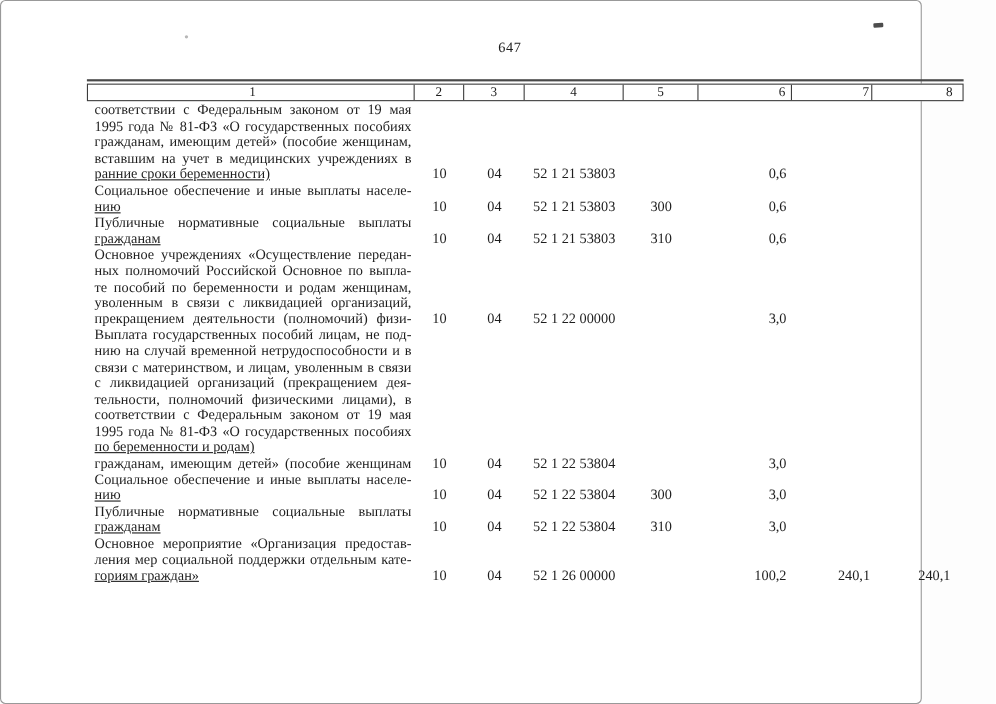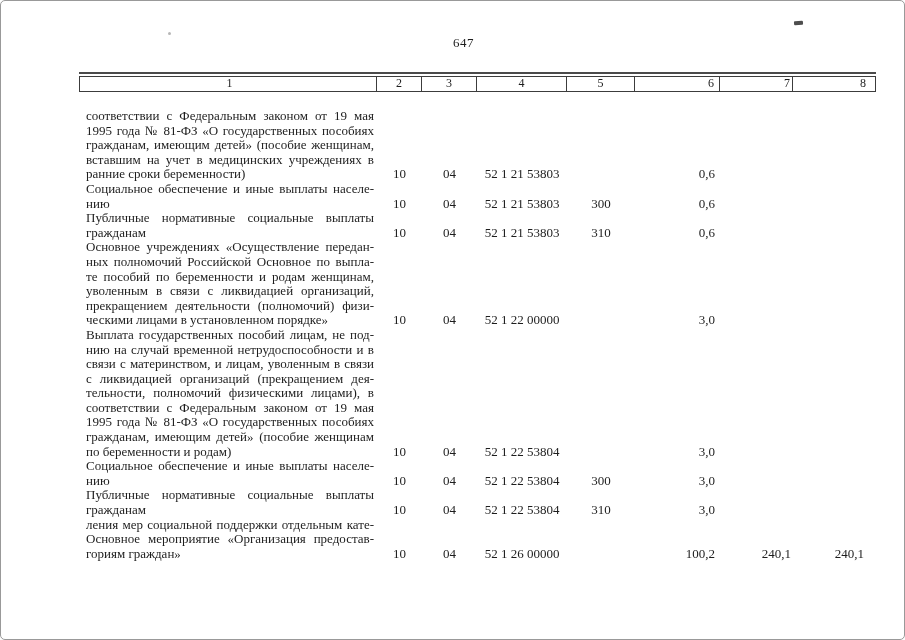--- a/index.html
+++ b/index.html
@@ -2,21 +2,21 @@
 <html><head>
 <meta charset="utf-8">
 <style>
   html,body{margin:0;padding:0;}
   body{
     width:905px;height:640px;background:#fdfdfd;
     font-family:"Liberation Serif",serif;color:#1d1d1d;
     position:relative;overflow:hidden;
   }
   .page{
-    position:absolute;left:0;top:0;width:905px;height:640px;
+    position:absolute;left:0;top:0;width:838px;height:640px;
     box-sizing:border-box;border:1px solid #999;border-radius:5px;
     background:#fff;
   }
   .page-number{
     position:absolute;top:34px;left:10px;width:905px;
     text-align:center;font-size:13px;letter-spacing:0.5px;
   }
   
   .speck{position:absolute;left:167px;top:31px;width:3px;height:3px;border-radius:50%;background:#b7b7b7;}
   .smudge{position:absolute;left:793px;top:20px;width:9px;height:4px;background:#4d4d4d;border-radius:1px;transform:rotate(-4deg);}
@@ -24,34 +24,34 @@
   .topline{position:absolute;left:78px;top:71px;width:797px;height:2px;background:#4a4a4a;}
   .thead{
     position:absolute;left:78px;top:75px;width:797px;height:16px;
     display:flex;box-sizing:border-box;border:1px solid #3c3c3c;background:#fff;
   }
   .hcell{
     box-sizing:border-box;border-right:1px solid #3c3c3c;
     text-align:center;font-size:12px;line-height:13px;
   }
   .hcell:last-child{border-right:none;flex:1;}
-  .tbody{position:absolute;left:79px;top:108px;width:795px;}
+  .tbody{position:absolute;left:79px;top:92px;width:795px;}
   .trow{display:flex;align-items:flex-end;font-size:13px;line-height:14.6px;}
   .cell{box-sizing:border-box;}
   .c1{width:297px;padding-left:6px;padding-right:3px;}
   .c2{width:45px;text-align:center;}
   .c3{width:55px;text-align:center;}
   .c4{width:90px;text-align:center;white-space:nowrap;}
   .c5{width:68px;text-align:center;}
   .c6{width:85px;text-align:right;padding-right:5px;}
   .c7{width:73px;text-align:right;padding-right:2px;}
   .c8{width:80px;text-align:right;padding-right:9px;}
   .nline{min-height:14.6px;}
   .nline.just{text-align:justify;text-align-last:justify;}
-  .nline.last{text-align:left;text-align-last:left;}
+  .nline.last{text-align:left;text-align-last:left;text-decoration:underline;}
 </style>
 </head>
 <body>
 
 <div class="page">
   <div class="page-number">647</div>
   <span class="speck"></span>
   <span class="smudge"></span>
   <div class="topline"></div>
   <div class="thead" id="thead">
@@ -107,41 +107,40 @@
         <div class="cell c7"></div>
         <div class="cell c8"></div>
       </div>
       <div class="trow">
         <div class="cell c1">
           <div class="nline just">Основное учреждениях «Осуществление передан-</div>
           <div class="nline just">ных полномочий Российской Основное по выпла-</div>
           <div class="nline just">те пособий по беременности и родам женщинам,</div>
           <div class="nline just">уволенным в связи с ликвидацией организаций,</div>
           <div class="nline just">прекращением деятельности (полномочий) физи-</div>
-          <div class="nline last">ческими лицами в установленном порядке»</div>
         </div>
         <div class="cell c2">10</div>
         <div class="cell c3">04</div>
         <div class="cell c4">52 1 22 00000</div>
         <div class="cell c5"></div>
         <div class="cell c6">3,0</div>
         <div class="cell c7"></div>
         <div class="cell c8"></div>
       </div>
       <div class="trow">
         <div class="cell c1">
           <div class="nline just">Выплата государственных пособий лицам, не под-</div>
           <div class="nline just">нию на случай временной нетрудоспособности и в</div>
           <div class="nline just">связи с материнством, и лицам, уволенным в связи</div>
           <div class="nline just">с ликвидацией организаций (прекращением дея-</div>
           <div class="nline just">тельности, полномочий физическими лицами), в</div>
           <div class="nline just">соответствии с Федеральным законом от 19 мая</div>
           <div class="nline just">1995 года № 81-ФЗ «О государственных пособиях</div>
+          <div class="nline last">по беременности и родам)</div>
           <div class="nline just">гражданам, имеющим детей» (пособие женщинам</div>
-          <div class="nline last">по беременности и родам)</div>
         </div>
         <div class="cell c2">10</div>
         <div class="cell c3">04</div>
         <div class="cell c4">52 1 22 53804</div>
         <div class="cell c5"></div>
         <div class="cell c6">3,0</div>
         <div class="cell c7"></div>
         <div class="cell c8"></div>
       </div>
       <div class="trow">
@@ -165,22 +164,22 @@
         <div class="cell c2">10</div>
         <div class="cell c3">04</div>
         <div class="cell c4">52 1 22 53804</div>
         <div class="cell c5">310</div>
         <div class="cell c6">3,0</div>
         <div class="cell c7"></div>
         <div class="cell c8"></div>
       </div>
       <div class="trow">
         <div class="cell c1">
+          <div class="nline just">Основное мероприятие «Организация предостав-</div>
           <div class="nline just">ления мер социальной поддержки отдельным кате-</div>
-          <div class="nline just">Основное мероприятие «Организация предостав-</div>
           <div class="nline last">гориям граждан»</div>
         </div>
         <div class="cell c2">10</div>
         <div class="cell c3">04</div>
         <div class="cell c4">52 1 26 00000</div>
         <div class="cell c5"></div>
         <div class="cell c6">100,2</div>
         <div class="cell c7">240,1</div>
         <div class="cell c8">240,1</div>
       </div>

